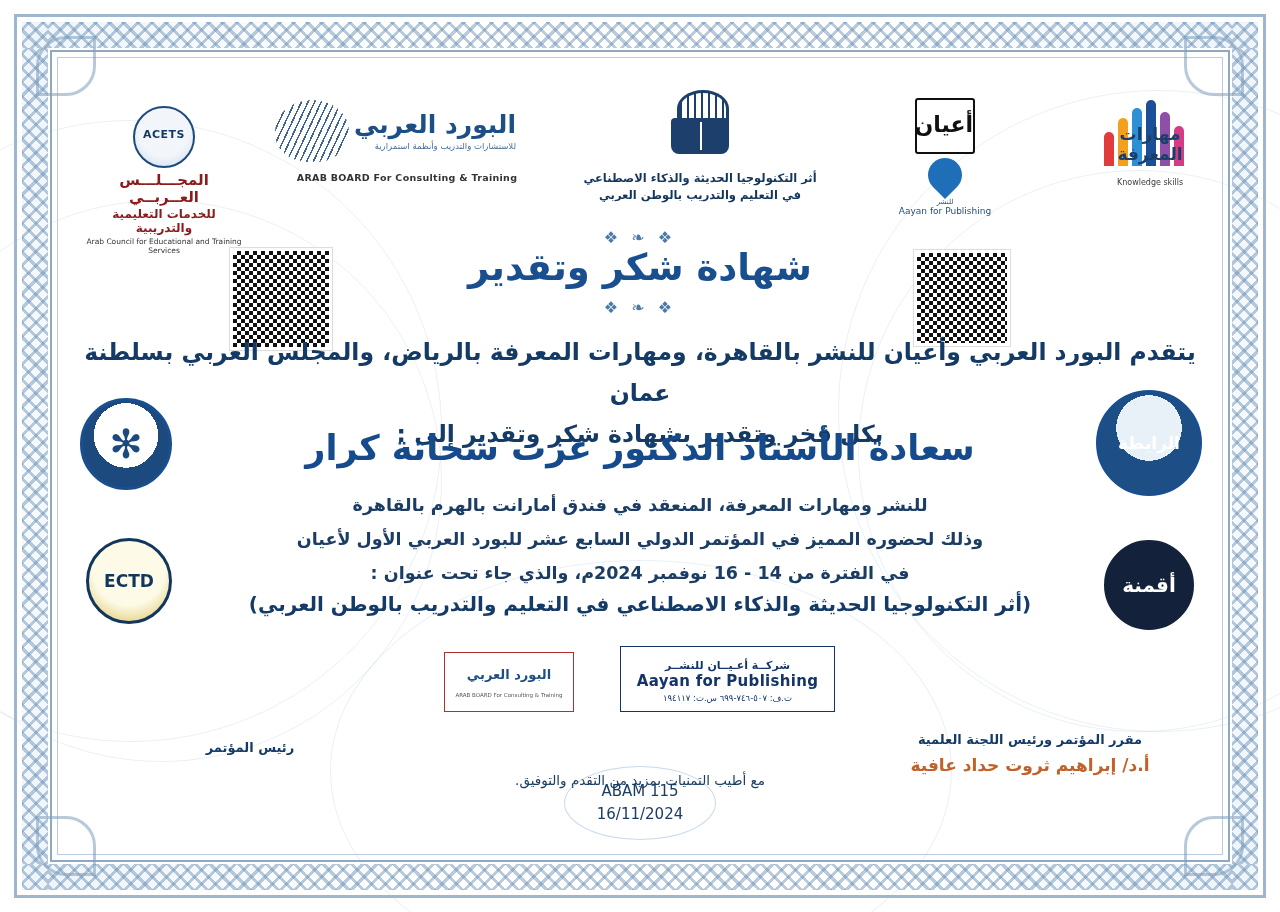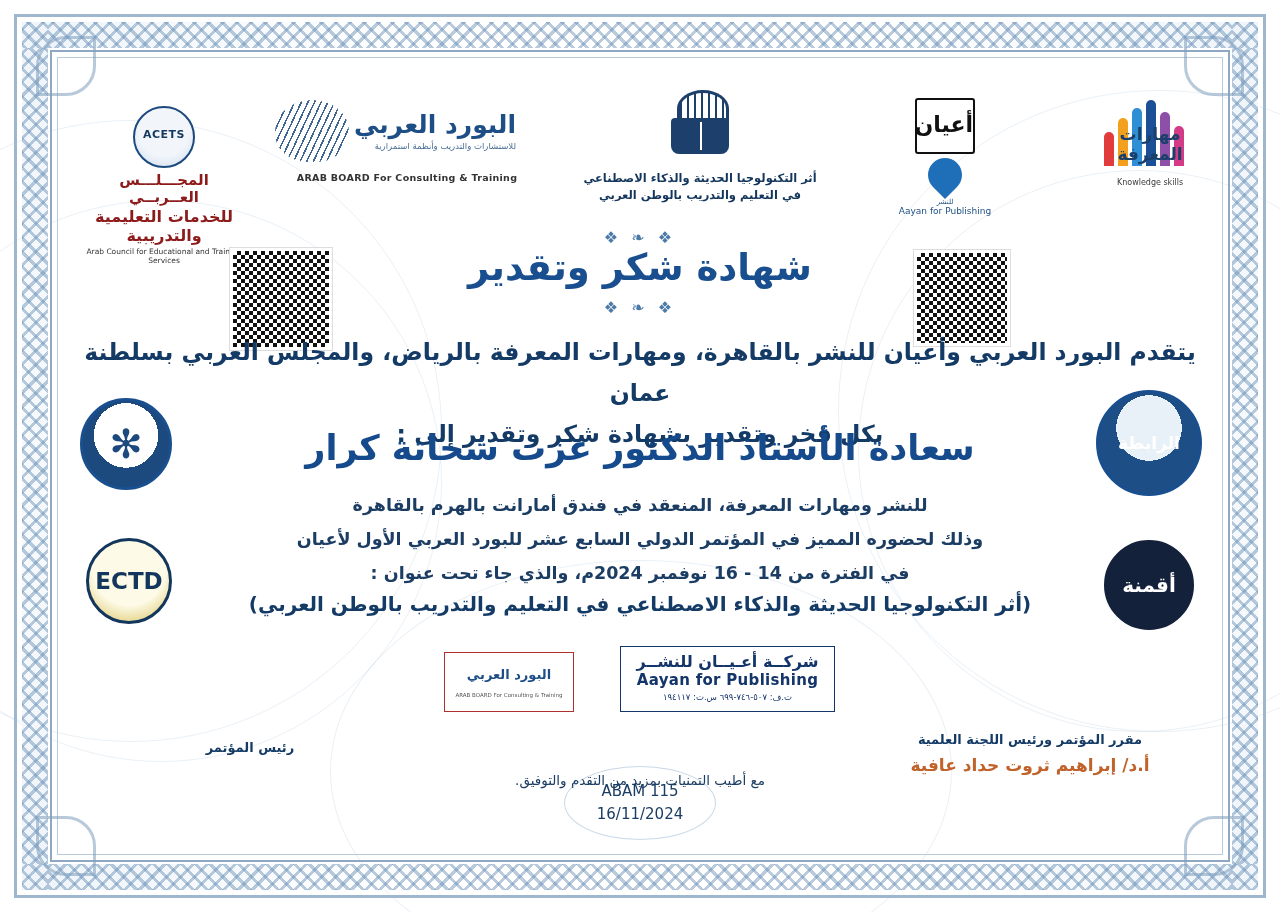--- a/index.html
+++ b/index.html
@@ -112,21 +112,21 @@
   .acets .badge:after {
     content: "ACETS";
     position: absolute; left: 0; right: 0; top: 20px;
     font-size: 11px; font-weight: 700; color: #14395f;
     letter-spacing: .5px;
   }
   .acets .ar {
     font-size: 15px; font-weight: 700; color: #8d1b1b;
     margin-top: 4px; line-height: 1.15;
   }
-  .acets .ar2 { font-size: 16px; font-weight: 700; color: #8d1b1b; }
+  .acets .ar2 { font-size: 12px; font-weight: 700; color: #8d1b1b; }
   .acets .en { font-size: 7.5px; color: #333; margin-top: 2px; }
 
   
   .arabboard { left: 232px; top: 22px; width: 230px; }
   .arabboard .mark {
     width: 74px; height: 62px;
     border-radius: 50% 50% 45% 45%;
     background:
       repeating-linear-gradient(115deg, #1c4a7e 0 1.5px, rgba(255,255,255,0) 1.5px 6px);
     display: inline-block;
@@ -261,21 +261,21 @@
   .medal-tl .ring { width: 86px; height: 86px; background: radial-gradient(circle at 50% 40%, #ffffff 0 48%, #1c4a7e 48% 100%); }
   .medal-tl .snow { position: absolute; inset: 0; color: #1c4a7e; font-size: 40px; line-height: 86px; }
 
   .medal-bl { left: 26px; top: 478px; }
   .medal-bl .ring {
     width: 80px; height: 80px;
     background: radial-gradient(circle at 50% 35%, #fdfbe8 0 55%, #d9bf57 100%);
     border-color: #13365c;
   }
   .medal-bl .ectd {
-    position: absolute; inset: 0; line-height: 80px; font-size: 23px; font-weight: 700; color: #13365c;
+    position: absolute; inset: 0; line-height: 80px; font-size: 17px; font-weight: 700; color: #13365c;
   }
 
   .medal-tr { right: 18px; top: 330px; }
   .medal-tr .ring {
     width: 100px; height: 100px;
     background: radial-gradient(circle at 50% 35%, #e9f1f8 0 40%, #1d4f86 40% 100%);
   }
   .medal-tr .ar { position: absolute; inset: 0; line-height: 100px; font-size: 17px; color: #fff; font-weight: 700; }
 
   .medal-br { right: 26px; top: 480px; }
@@ -301,21 +301,21 @@
   .stamp-aayan {
     position: absolute; left: 560px; top: 586px;
     width: 215px; height: 66px;
     border: 1.5px solid #14356a;
     background: #fff;
     color: #14356a;
     text-align: center;
     padding-top: 5px;
     box-sizing: border-box;
   }
-  .stamp-aayan .t1 { font-size: 16px; font-weight: 700; }
+  .stamp-aayan .t1 { font-size: 11px; font-weight: 700; margin-top: 7px; }
   .stamp-aayan .t2 { font-size: 15px; font-weight: 700; letter-spacing: .3px; }
   .stamp-aayan .t3 { font-size: 8.5px; margin-top: 3px; }
 
   
   .sig { position: absolute; text-align: center; }
   .sig .role { font-size: 13px; font-weight: 700; color: #143a66; }
   .sig .name { font-size: 17px; font-weight: 700; color: #c0622a; margin-top: 8px; }
 
   .sig-right { right: 20px; top: 672px; width: 340px; }
   .sig-left  { left: 40px;  top: 680px; width: 300px; }

